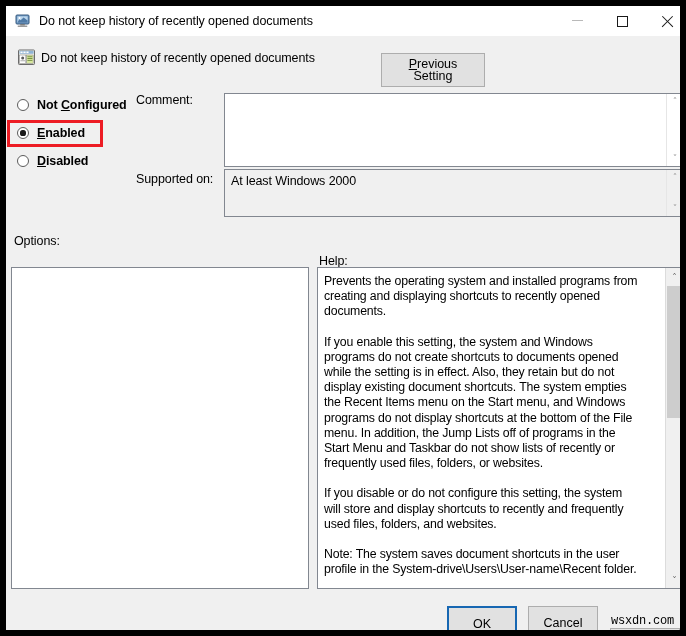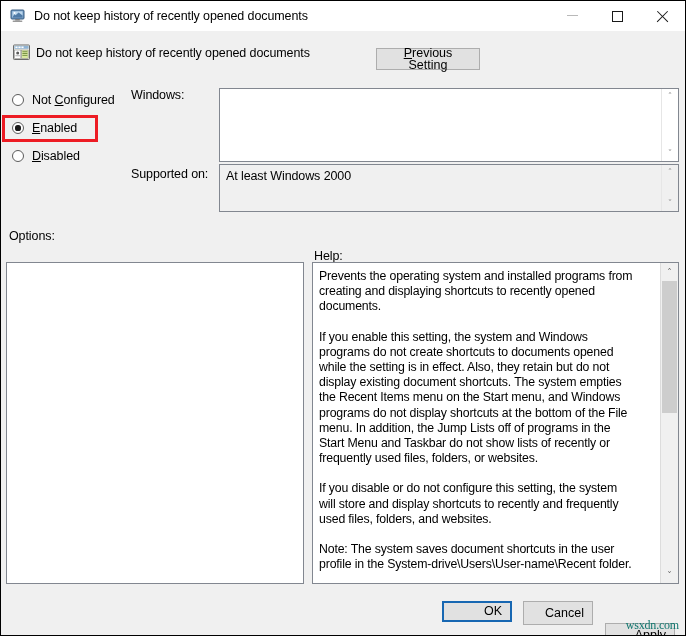--- a/index.html
+++ b/index.html
@@ -11,21 +11,21 @@
     font-family: "Liberation Sans", sans-serif;
     -webkit-font-smoothing: antialiased;
   }
 
   #window {
     position: relative;
     width: 686px;
     height: 636px;
     box-sizing: border-box;
     background: #f0f0f0;
-    border: 1px solid #000000;
+    border: 6px solid #000000;
     overflow: hidden;
   }
 
   
   .titlebar {
     position: absolute;
     left: 0; top: 0;
     width: 684px;
     height: 30px;
     background: #ffffff;
@@ -107,22 +107,22 @@
     background: #e1e1e1;
     border: 1px solid #adadad;
     font-family: "Liberation Sans", sans-serif;
     font-size: 12.5px;
     color: #000000;
     box-sizing: border-box;
     text-align: center;
     line-height: 1;
     display: flex;
     align-items: center;
-    justify-content: flex-end;
-    padding: 8px;
+    justify-content: center;
+    padding: 16px;
   }
   .btn u { text-decoration: underline; }
   #btn-prev {
     position: absolute;
     left: 375px; top: 47px;
     width: 104px; height: 22px;
   }
   #btn-next {
     position: absolute;
     left: 486px; top: 47px;
@@ -155,20 +155,21 @@
     width: 5.2px; height: 5.2px;
     border-radius: 50%;
     background: #1a1a1a;
   }
   .radio-label {
     margin-left: 8px;
     font-size: 12.5px;
     color: #000000;
     white-space: nowrap;
     letter-spacing: -0.1px;
+    font-weight: bold;
   }
   .radio-label u { text-decoration: underline; }
 
   
   #enabled-highlight {
     position: absolute;
     left: 1px; top: 114px;
     width: 96px; height: 27px;
     border: 3px solid #ed1c24;
     box-sizing: border-box;
@@ -304,22 +305,22 @@
   #btn-apply {
     position: absolute;
     left: 604px; top: 600px;
     width: 70px; height: 24px; margin-top: 22px;
   }
 
   #watermark {
     position: absolute;
     right: 6px; bottom: 2px;
     font-size: 12px;
-    color: #0f766e;
-    font-family: Liberation Serif, serif;
+    color: #000000;
+    font-family: Liberation Mono, monospace;
     letter-spacing: -0.2px;
   }
 </style>
 </head>
 <body>
 
 <div id="window">
 
   <div class="titlebar">
     <div class="titlebar-icon">
@@ -380,21 +381,21 @@
     <span class="radio-label"><u>E</u>nabled</span>
   </div>
 
   <div class="radio-row" id="radio-disabled">
     <span class="radio-circle"></span>
     <span class="radio-label"><u>D</u>isabled</span>
   </div>
 
   <div id="enabled-highlight"></div>
 
-  <div class="field-label" id="label-comment">Windows:</div>
+  <div class="field-label" id="label-comment">Comment:</div>
   <div class="inputbox" id="comment-box">
     <div class="input-text" placeholder=""></div>
     <div class="vscroll">
       <div class="arrow">˄</div>
       <div class="arrow">˅</div>
     </div>
   </div>
 
   <div class="field-label" id="label-supported">Supported on:</div>
   <div class="inputbox" id="supported-box">

